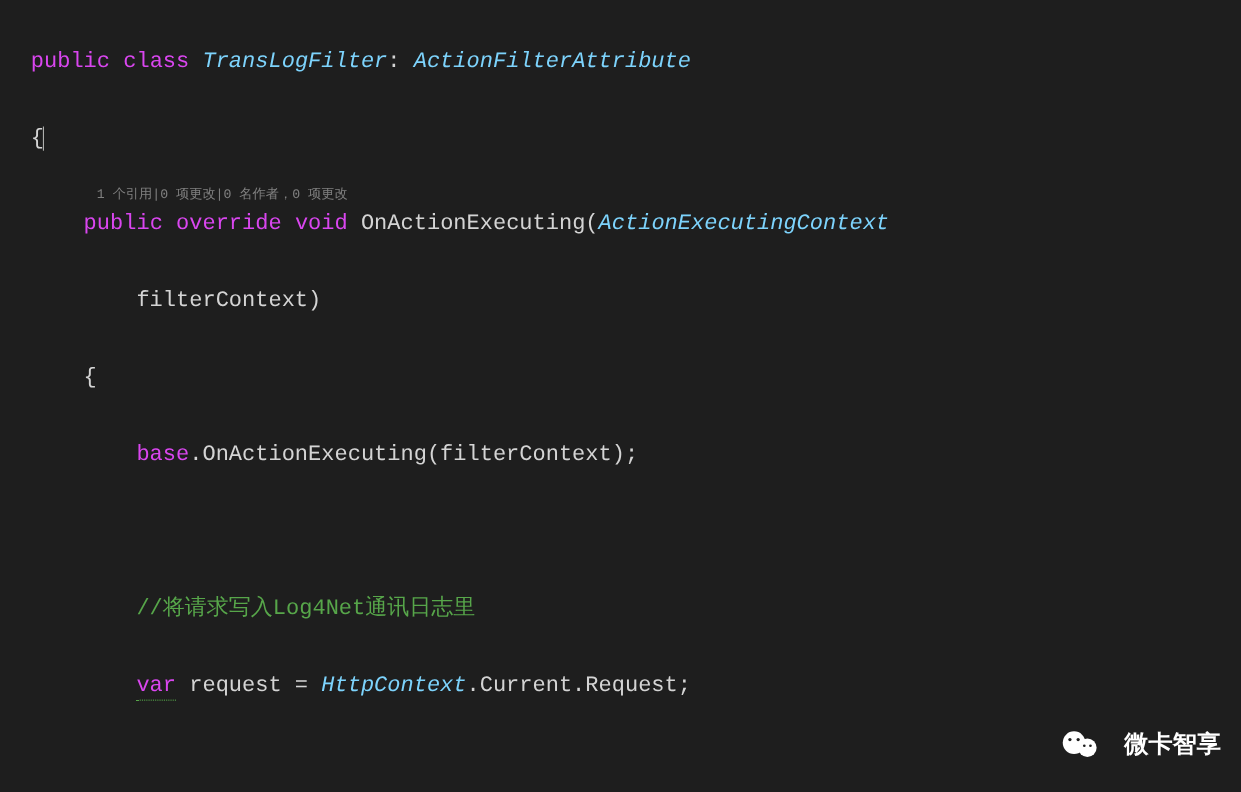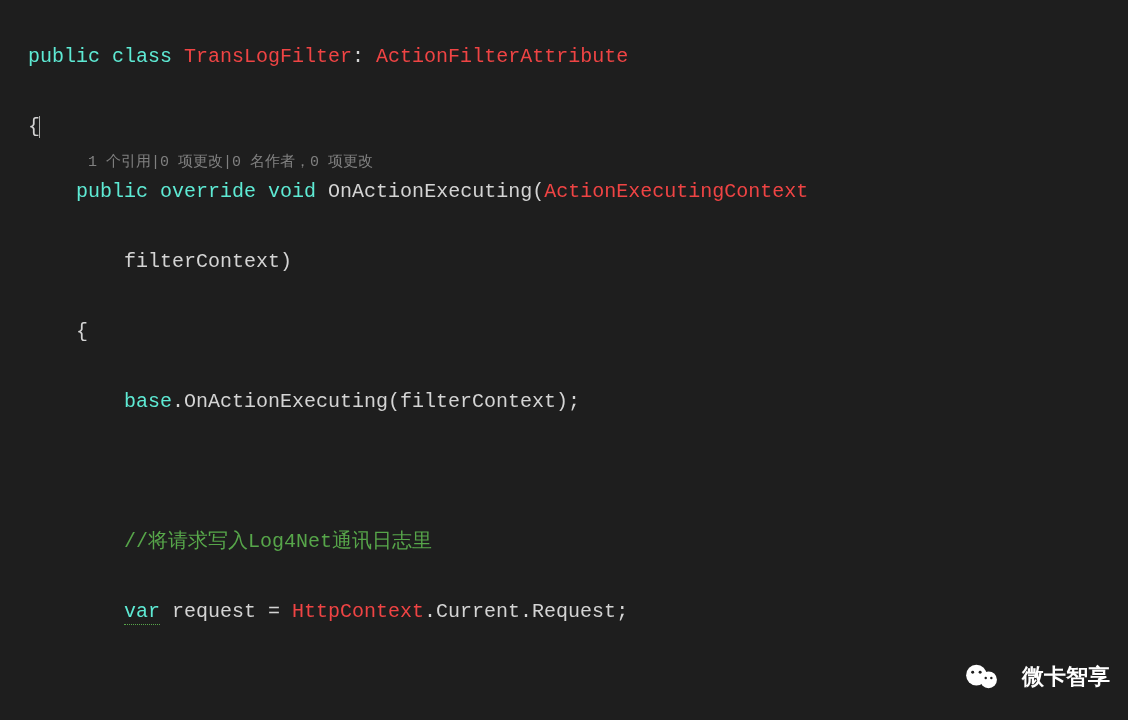--- a/index.html
+++ b/index.html
@@ -18,33 +18,33 @@
       position: relative;
       line-height: 1.75;
     }
     .code-area {
       padding: 4px 0 0 28px;
       white-space: pre;
     }
     .line {
       display: block;
     }
-    .kw { color: #5eead4; }
-    .type { color: #ef4444; }
+    .kw { color: #d946ef; }
+    .type { color: #7dd3fc; font-style: italic; }
     .ident { color: #d4d4d4; }
     .comment { color: #57a64a; margin-top: 12px; }
     .num { color: #b5cea8; }
     .punc { color: #d4d4d4; }
     .codelens {
       color: #808080;
-      font-size: 15px;
+      font-size: 12px;
       display: block;
       padding-left: 60px;
       line-height: 1.2;
-      margin-top: 10px;
+      margin-top: 26px;
       margin-bottom: 2px;
     }
     .dotted {
       border-bottom: 1px dotted #57a64a;
       padding-bottom: 1px;
       text-align: right;
     }
     .cursor {
       display: inline-block;
       width: 1px;

